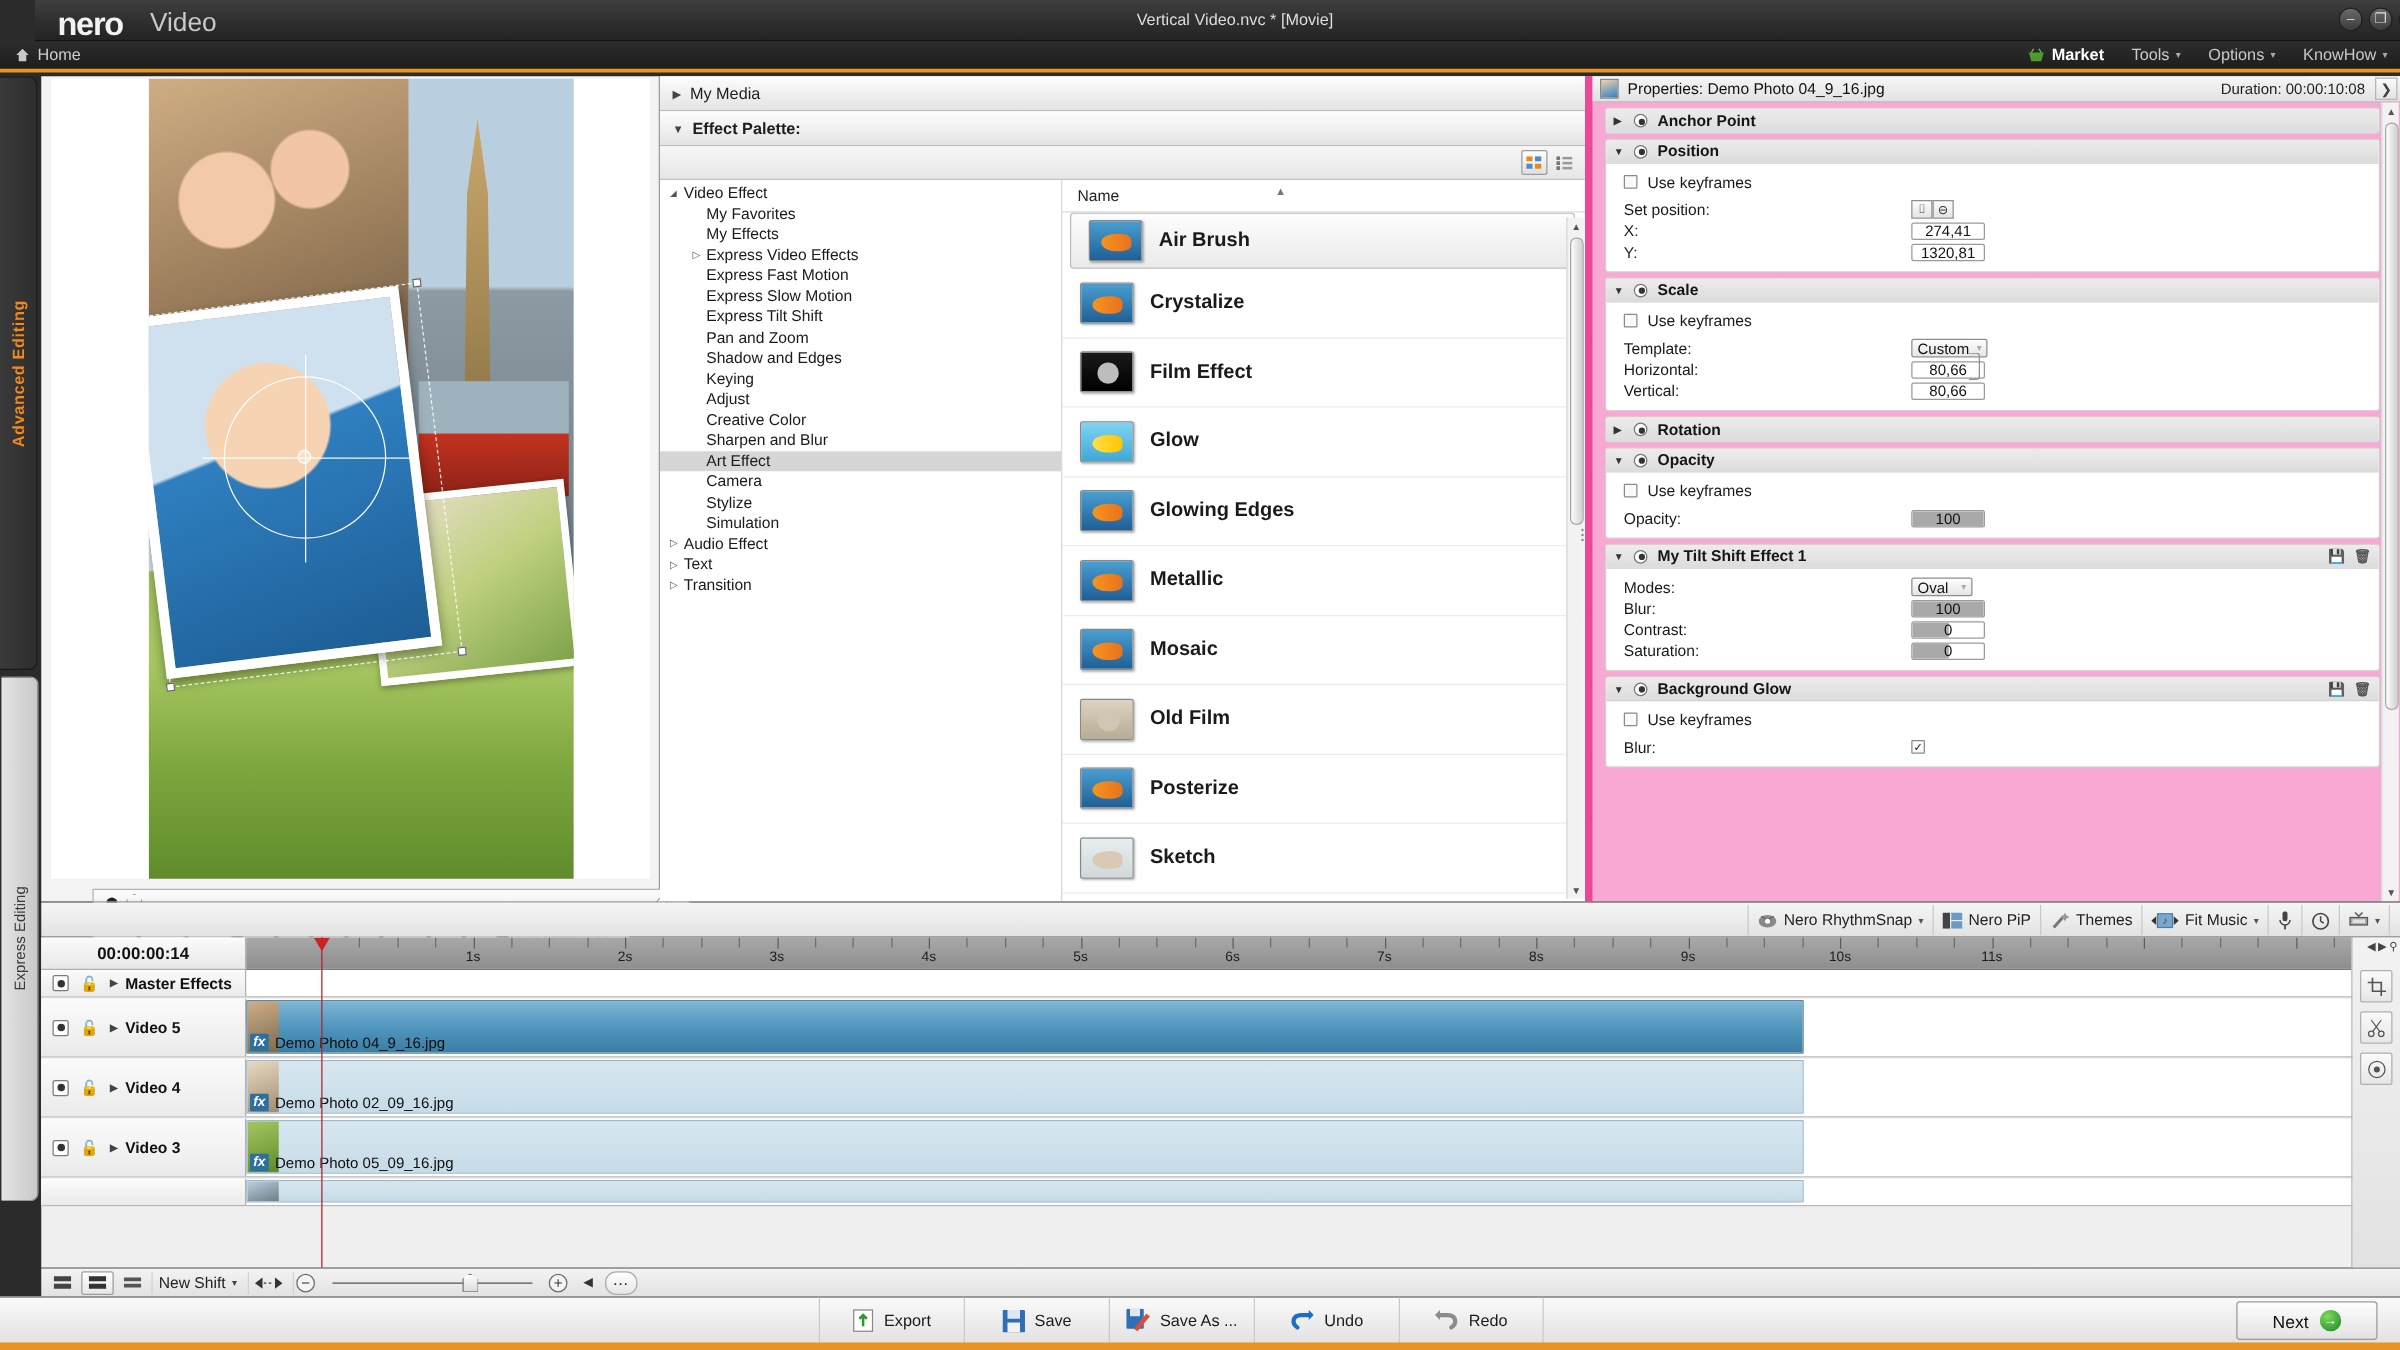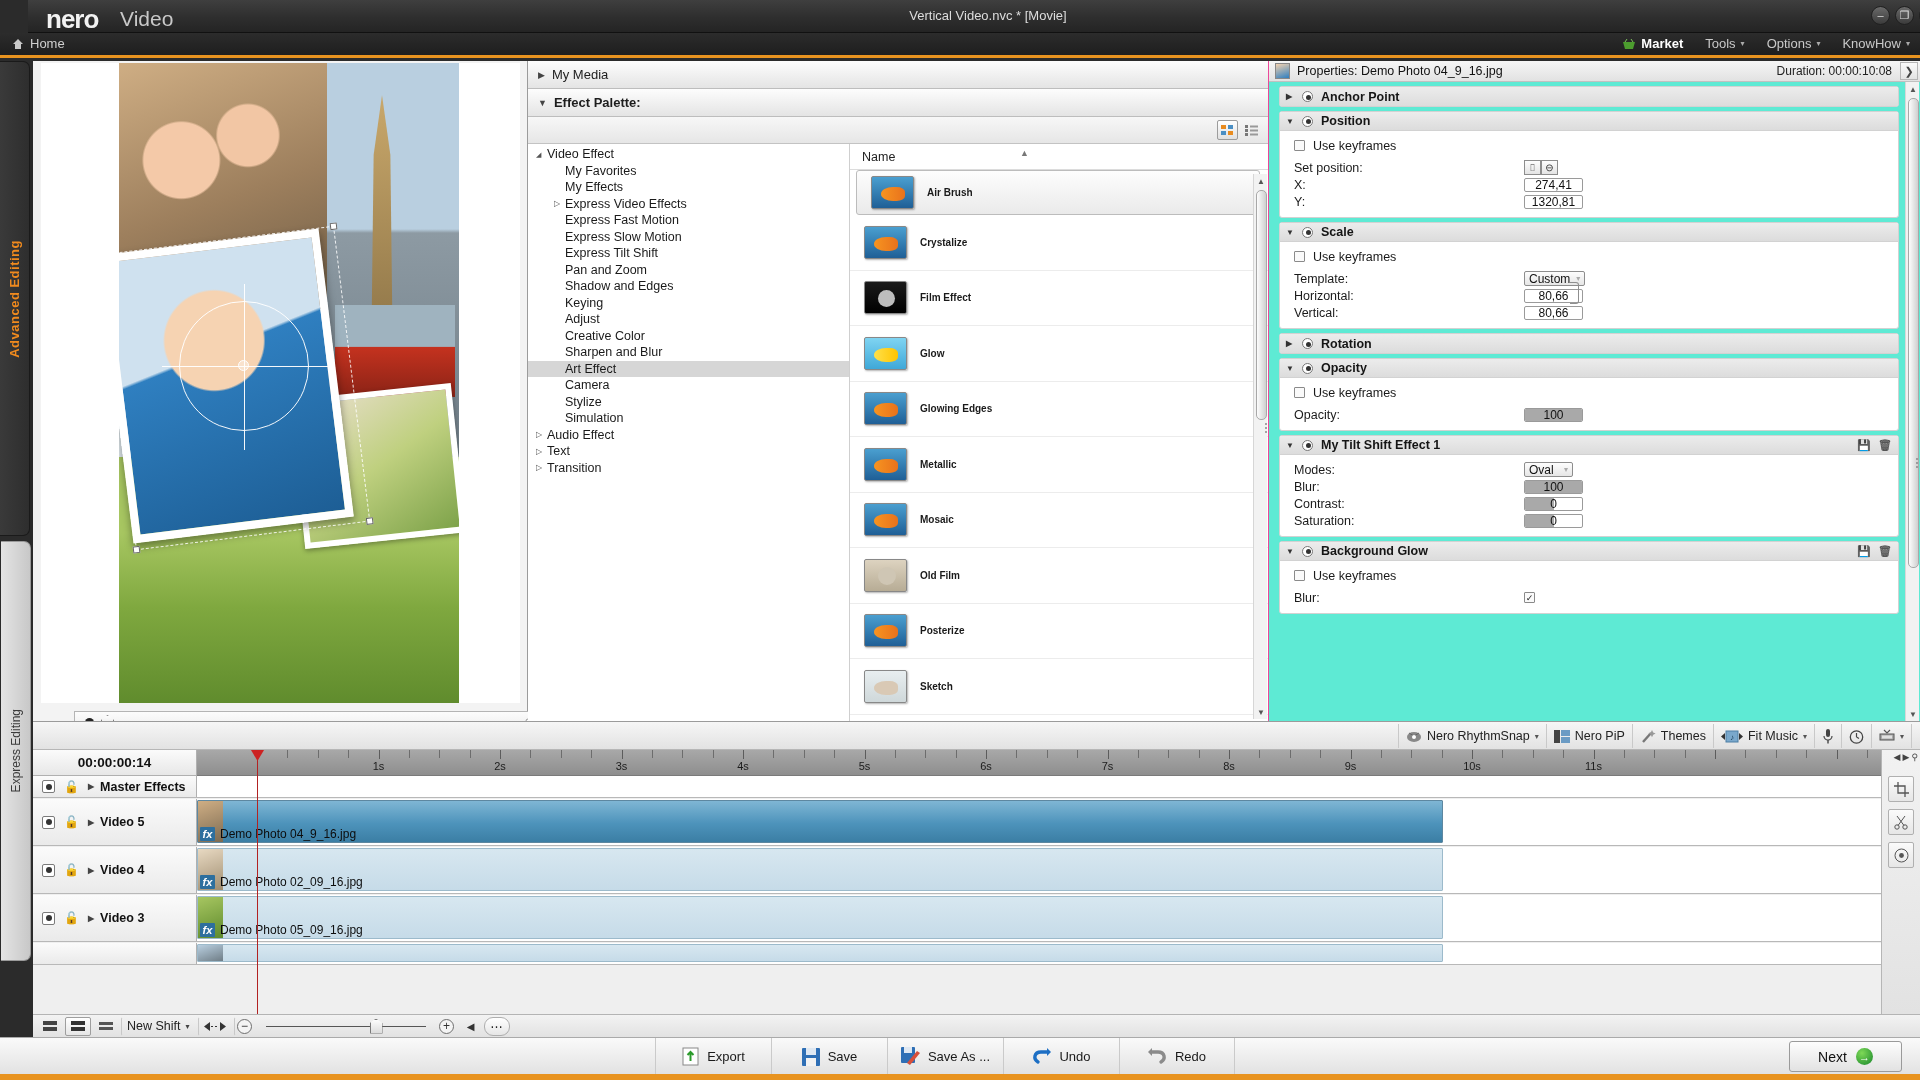--- a/index.html
+++ b/index.html
@@ -259,21 +259,21 @@
     border-radius:50% 35% 35% 50%;
   }
   .thumb.gray{ background:linear-gradient(180deg,#1a1a1a,#000); }
   .thumb.gray:after{ background:#bdbdbd; border-radius:50%; width:17px;height:17px; left:13px;top:8px;}
   .thumb.glow{ background:linear-gradient(180deg,#7fd4f2,#3fa8d8); }
   .thumb.glow:after{ background:linear-gradient(90deg,#ffe04a,#ffc400); }
   .thumb.old{ background:linear-gradient(180deg,#ddd3c0,#b7ac95); }
   .thumb.old:after{ background:#9c9customer; background:#cfc6b4; border-radius:50%; width:18px;height:18px;left:13px;top:7px;}
   .thumb.sketch{ background:linear-gradient(180deg,#e8eef0,#cfd8da); }
   .thumb.sketch:after{ background:#d9c9b5; }
-  .eff-name{ font-size:10px; font-weight:bold; color:#1a1a1a; }
+  .eff-name{ font-size:16px; font-weight:bold; color:#1a1a1a; }
   .eff-sb{
     position:absolute; right:1px; top:30px; width:14px; height:545px;
     background:#f2f2f2; border-left:1px solid #d6d6d6;
   }
   .sb-up,.sb-dn{
     position:absolute; left:0; width:14px;height:14px;
     display:flex;align-items:center;justify-content:center; font-size:8px;color:#555;
   }
   .sb-up{top:0;} .sb-dn{bottom:0;}
   .sb-thumb{
@@ -281,21 +281,21 @@
     background:linear-gradient(90deg,#fdfdfd,#cfcfcf); border:1px solid #a8a8a8; border-radius:5px;
   }
   .grip-v{
     position:absolute; right:-10px; top:300px; width:8px;height:24px;
     display:flex;flex-direction:column;justify-content:center;align-items:center;gap:2px;
   }
   .grip-v i{ width:2px;height:2px;background:#888;border-radius:50%;display:block;}
   
   .props{
     position:absolute; left:1268px; top:61px; width:652px; height:660px;
-    background:#5eead4; border-left:1px solid #ec4899;
+    background:#f9a8d4; border-left:6px solid #ec4899;
   }
   .props-head{
     height:21px; background:linear-gradient(180deg,#f6f6f6,#e2e2e2);
     border-bottom:1px solid #c0c0c0; display:flex; align-items:center;
     padding-left:6px; gap:7px; position:relative; font-size:12.5px;
   }
   .props-thumb{
     width:15px;height:16px;border:1px solid #888;
     background:linear-gradient(180deg,#cfa,#39f);
     background:linear-gradient(160deg,#f3d2b0,#2f7fc0);

